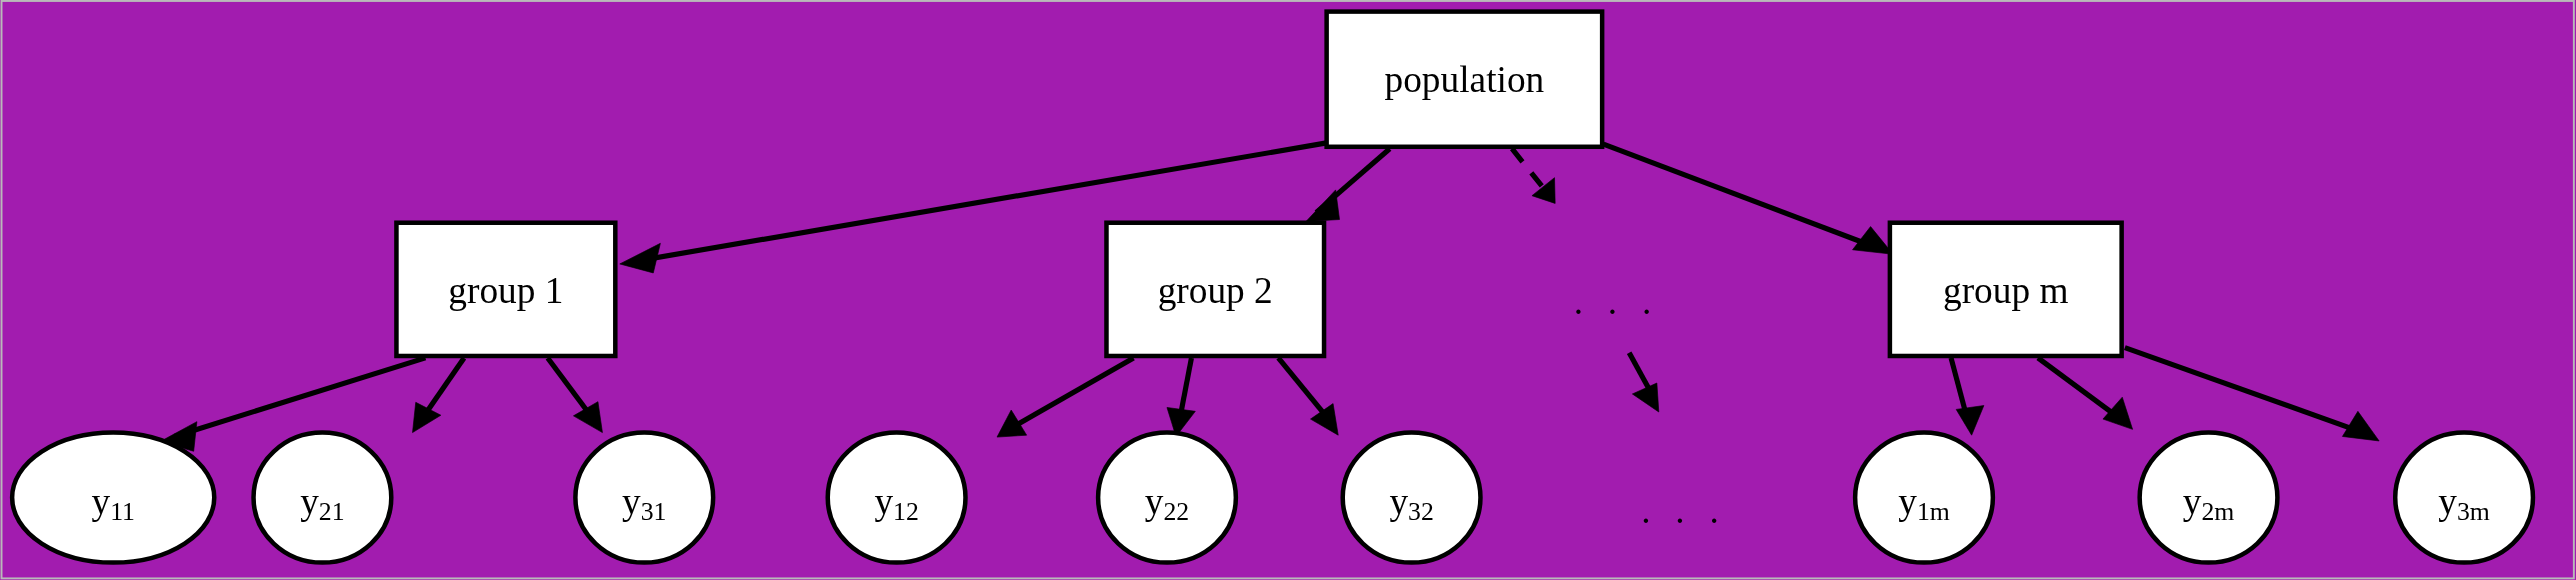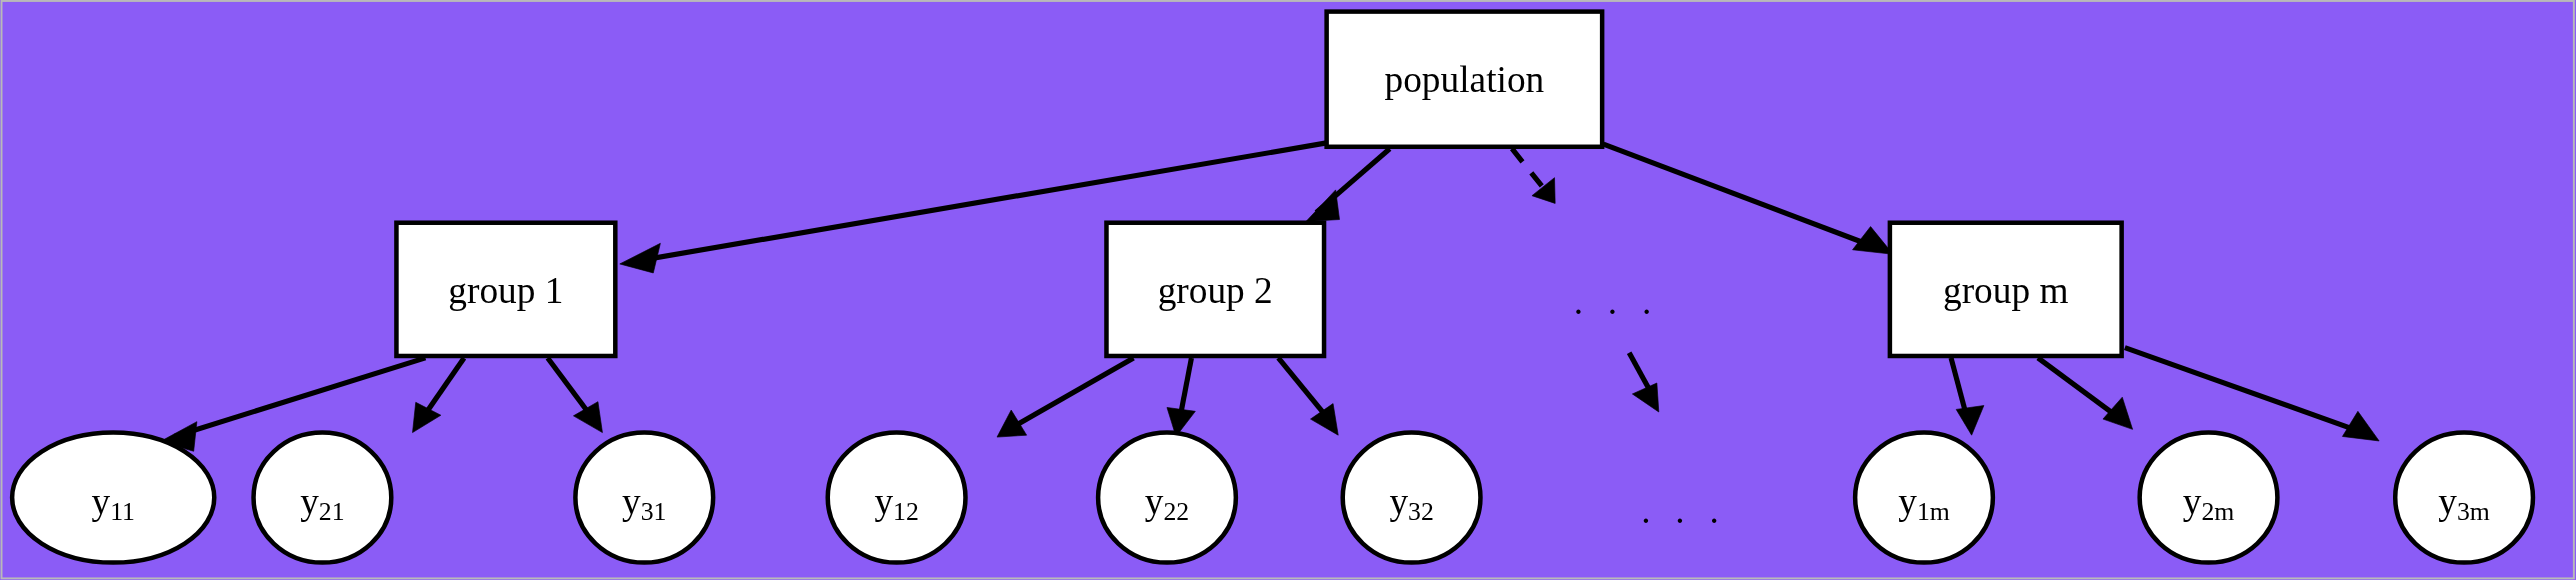--- a/index.html
+++ b/index.html
@@ -10,21 +10,21 @@
   body {
     width: 2576px;
     height: 580px;
     font-family: "Liberation Serif", "DejaVu Serif", serif;
     overflow: hidden;
   }
   #canvas-wrap {
     position: relative;
     width: 2576px;
     height: 580px;
-    background: #8b5cf6;
+    background: #a21caf;
     box-sizing: border-box;
   }
   svg#diagram {
     display: block;
     width: 2576px;
     height: 580px;
   }
   .node-shape {
     fill: #ffffff;
     stroke: #000000;

